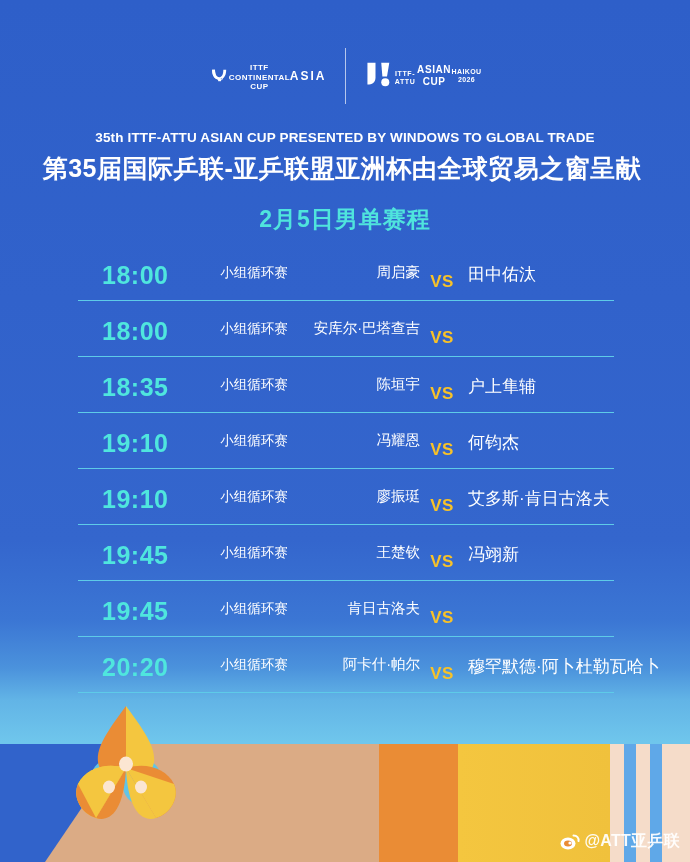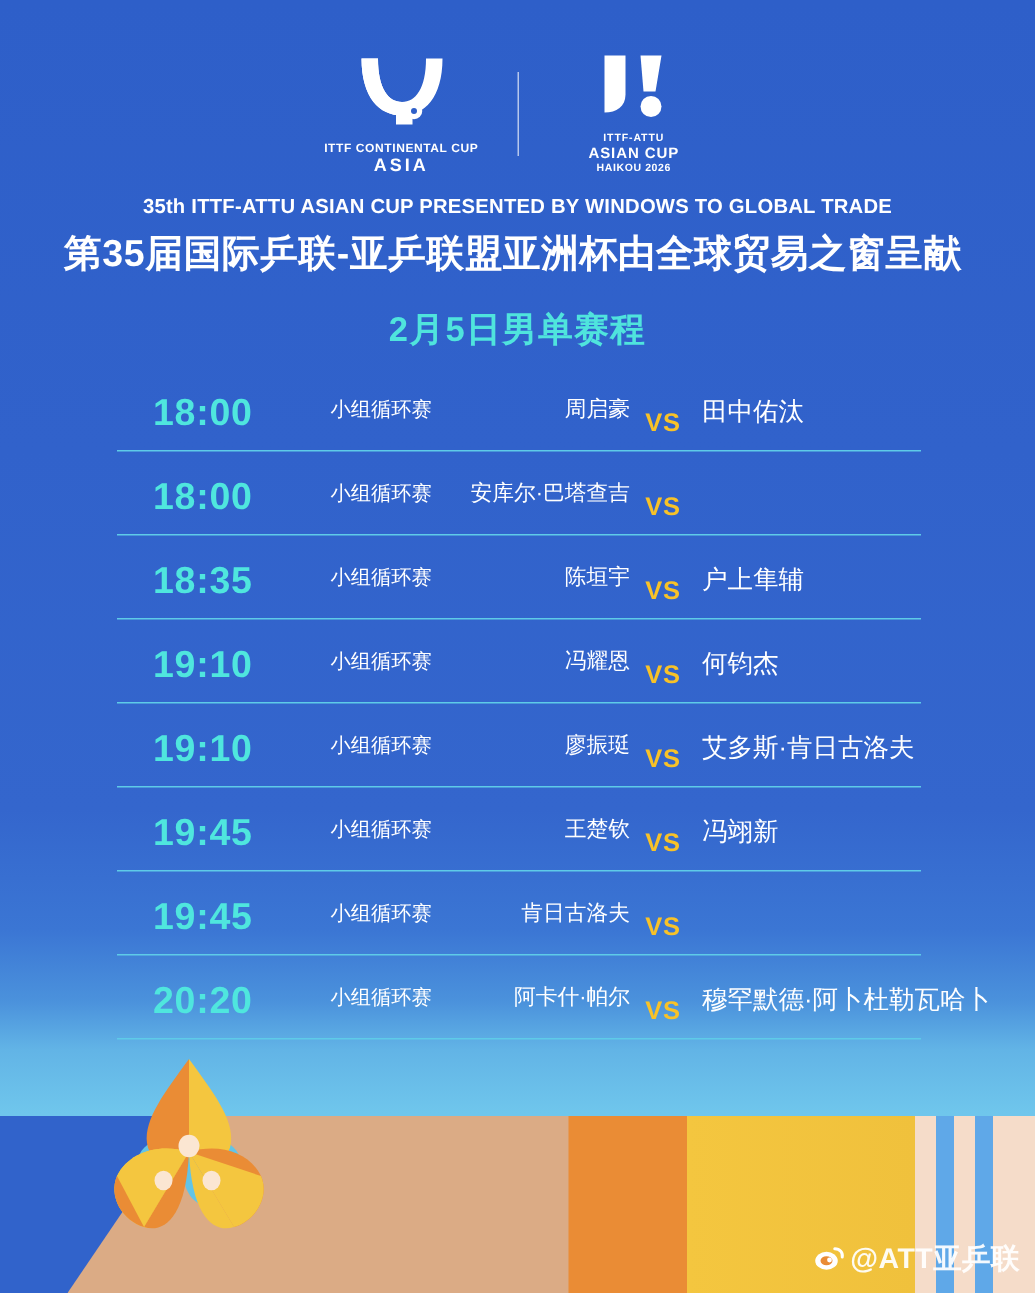--- a/index.html
+++ b/index.html
@@ -89,21 +89,21 @@
     top: 30px;
     width: 690px;
     height: 92px;
     display: flex;
     align-items: center;
     justify-content: center;
     gap: 0px;
   }
   .logo-left, .logo-right {
     display: flex;
-    flex-direction: column;
+    flex-direction: row;
     align-items: center;
   }
   .logo-left { width: 118px; }
   .logo-right { width: 118px; }
   .logo-divider {
     width: 1px;
     height: 56px;
     background: rgba(255,255,255,0.65);
     margin: 0 18px;
   }
@@ -217,21 +217,21 @@
 
   
   .watermark {
     position: absolute;
     right: 10px;
     bottom: 10px;
     display: flex;
     align-items: center;
     gap: 4px;
     color: rgba(255,255,255,0.93);
-    font-size: 19px;
+    font-size: 16px;
     font-weight: bold;
     letter-spacing: 0.3px;
   }
   .wb-icon { display: block; }
 </style>
 </head>
 <body>
 
 <div id="poster">
 

